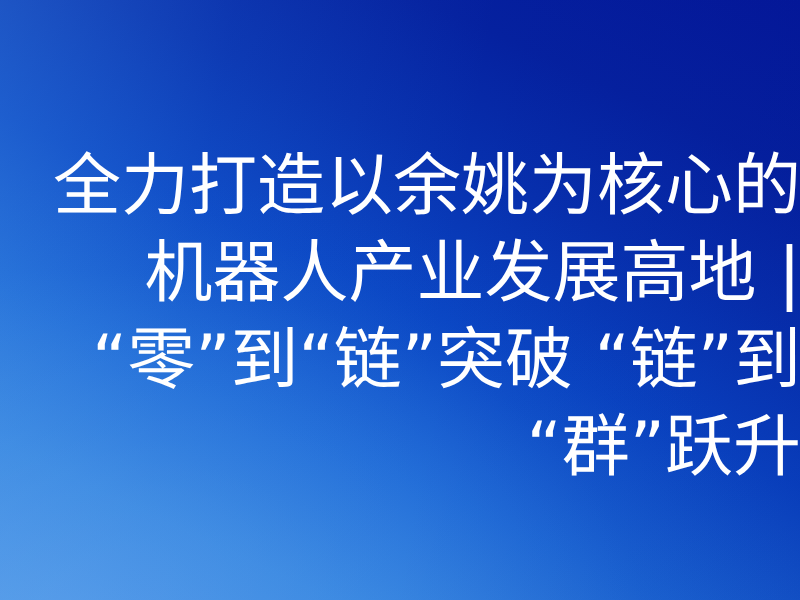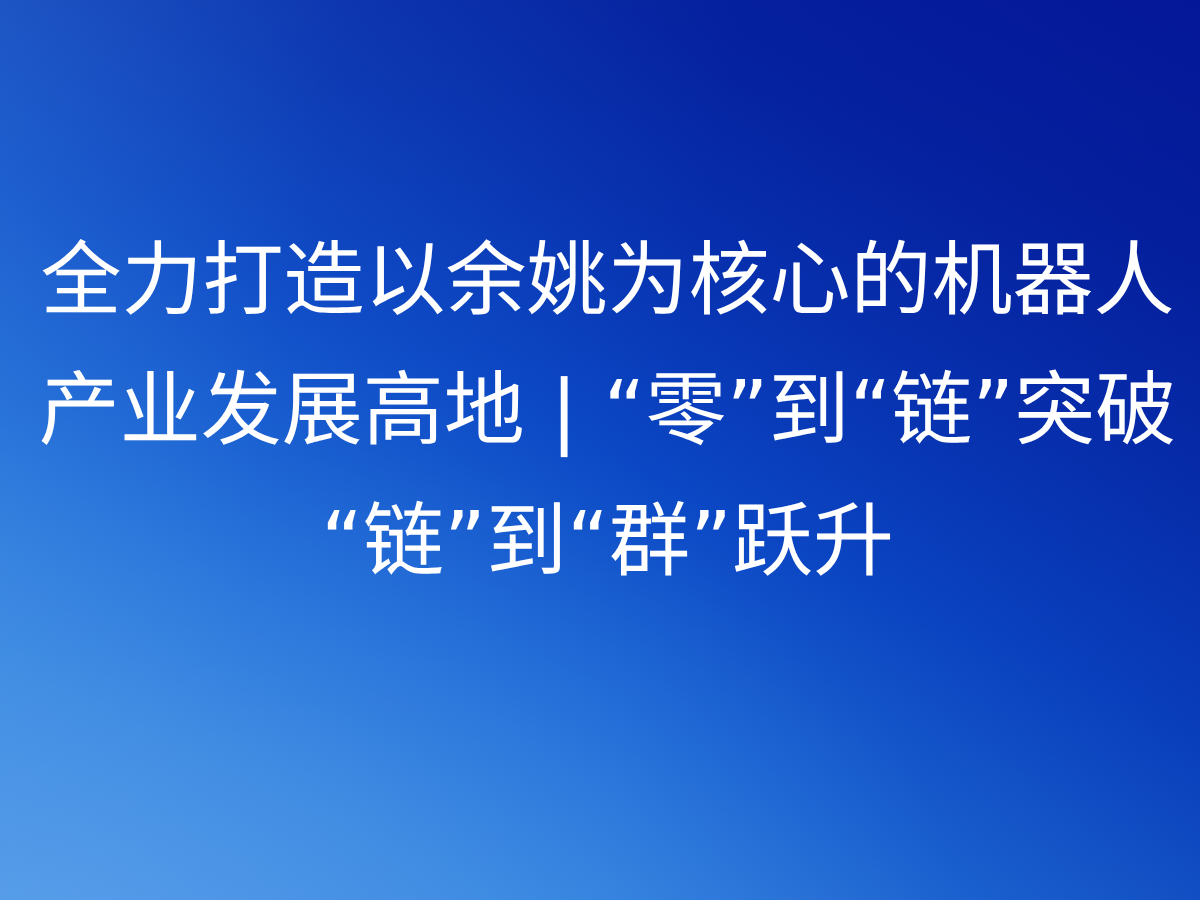--- a/index.html
+++ b/index.html
@@ -74,25 +74,25 @@
 
   .headline {
     position: absolute;
     left: 9px;
     top: 143px;
     width: 792px;
     margin: 0;
     padding: 0;
     color: #ffffff;
     font-family: "DejaVu Sans", "Liberation Sans", sans-serif;
-    font-size: 54px;
+    font-size: 68px;
     font-weight: 400;
     line-height: 87px;
     letter-spacing: 0px;
-    text-align: center;
+    text-align: right;
     white-space: normal;
     word-break: break-all;
     overflow-wrap: break-word;
     text-rendering: geometricPrecision;
   }
 </style>
 </head>
 <body>
 
 <div class="title-card">

